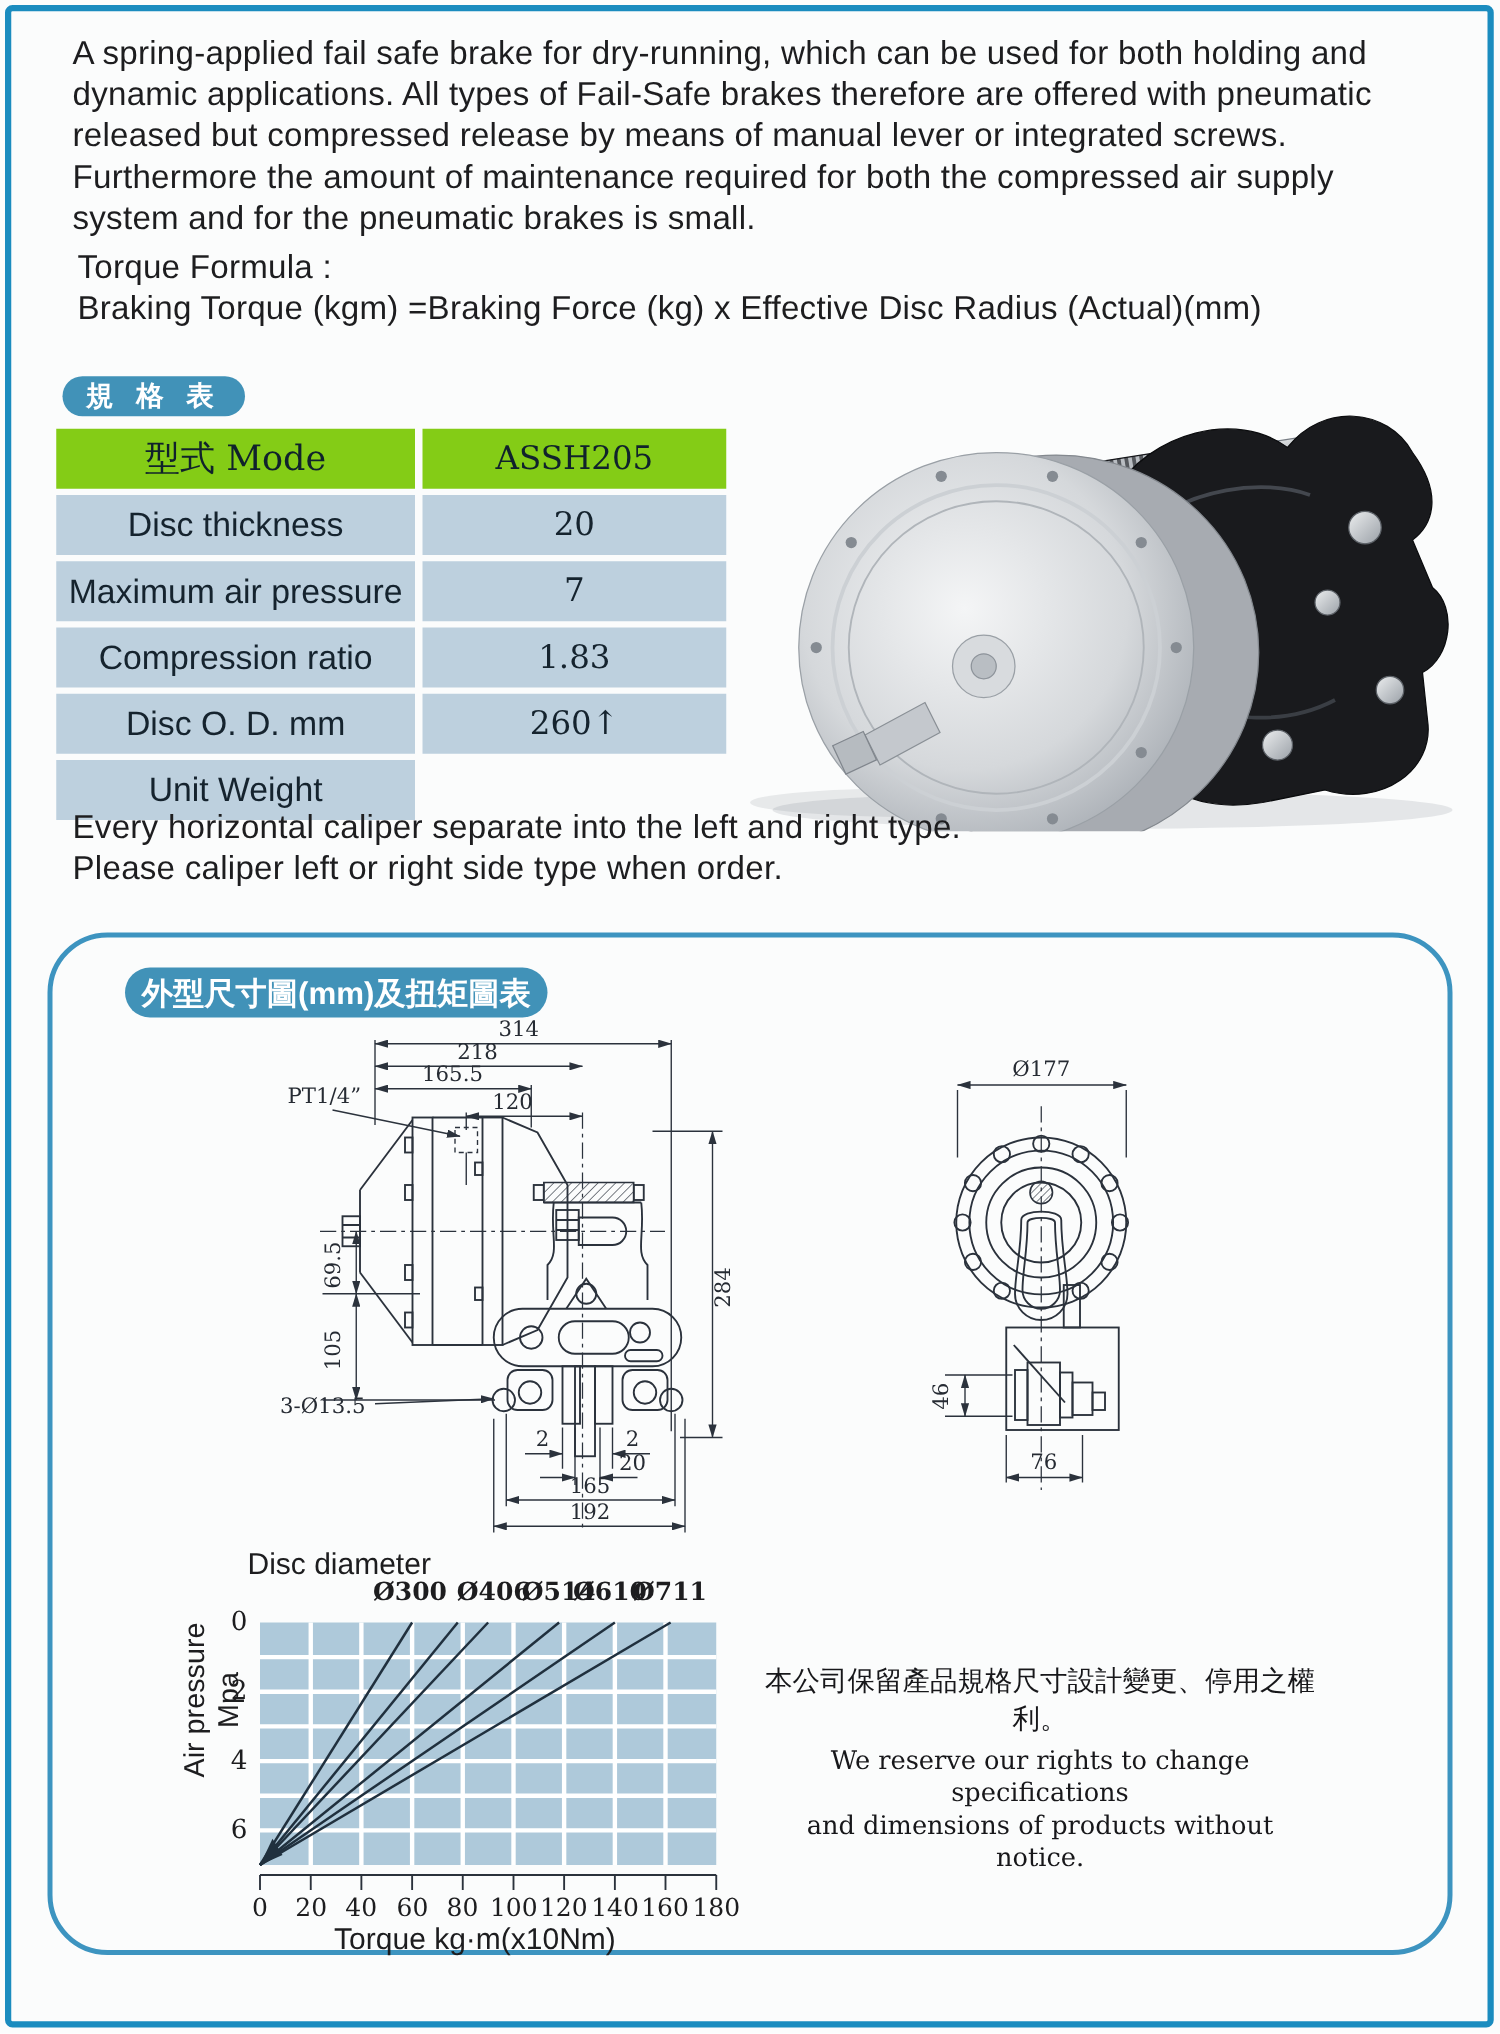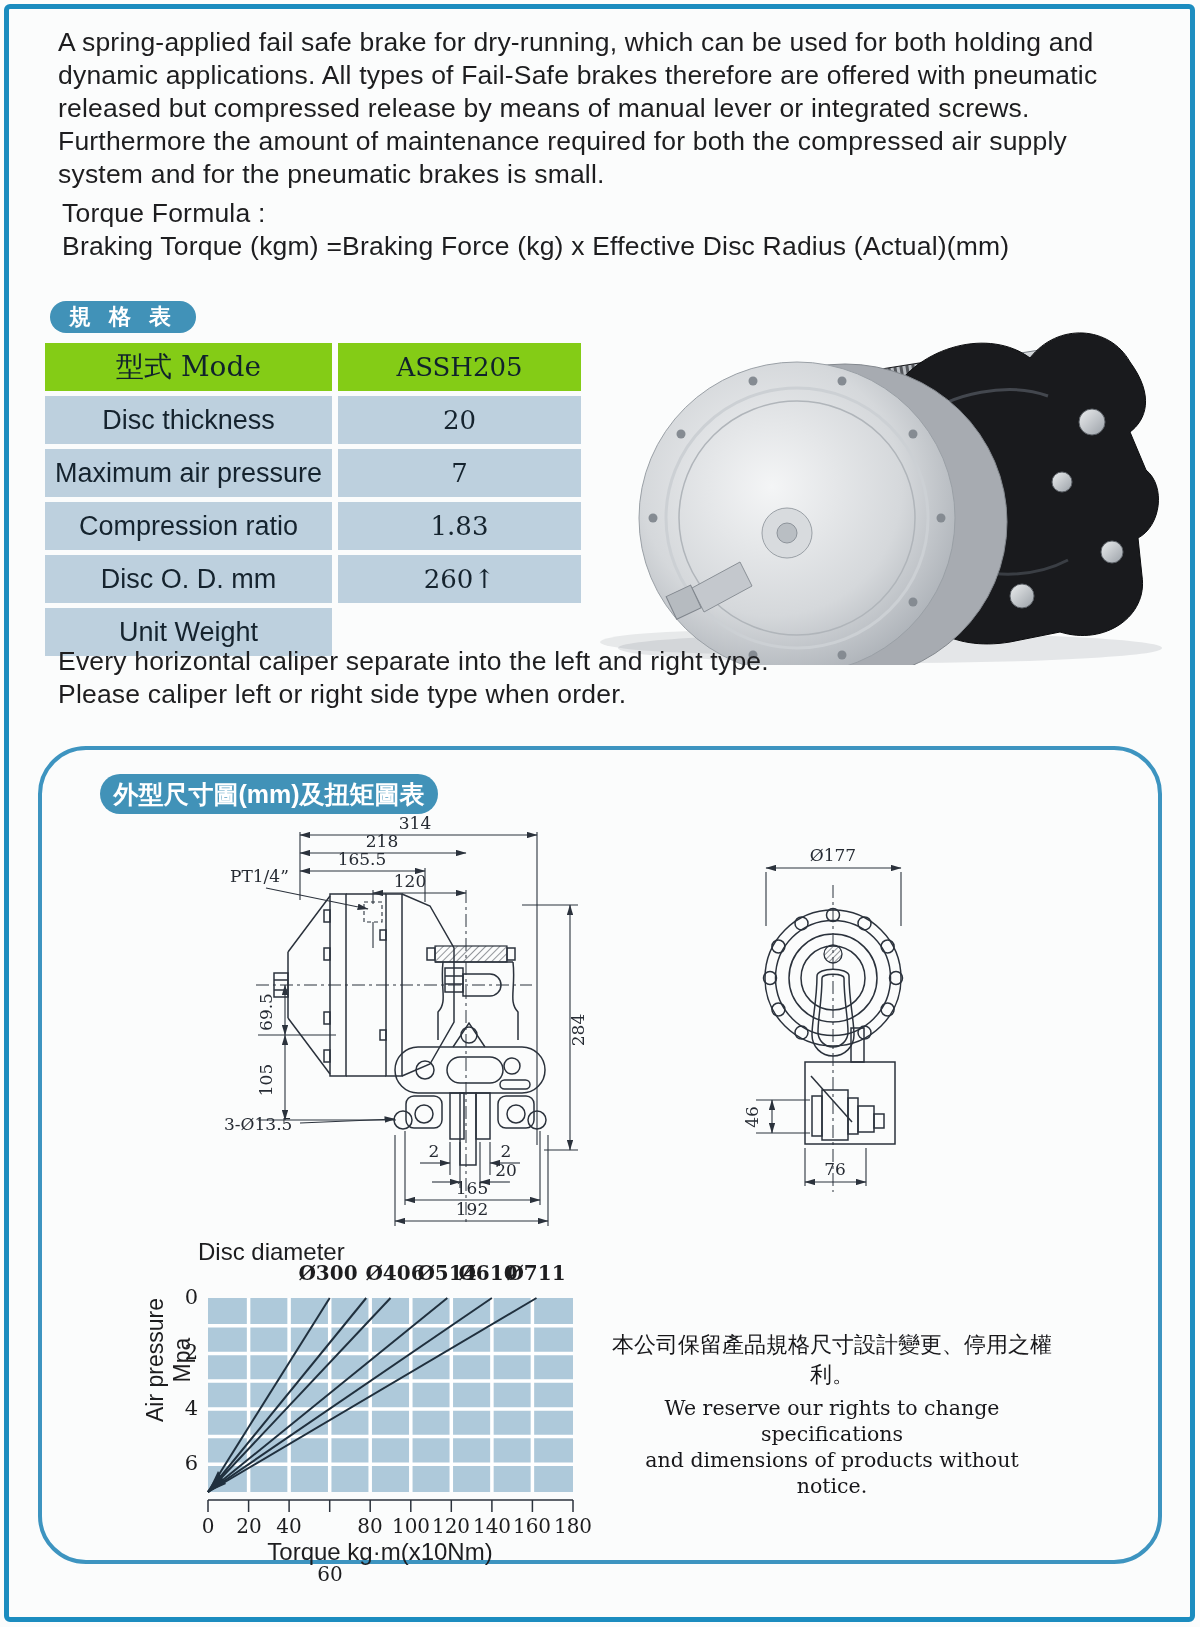--- a/index.html
+++ b/index.html
@@ -346,21 +346,21 @@
       <line x1="253.3" y1="2" x2="253.3" y2="14"></line>
         <line x1="293.9" y1="2" x2="293.9" y2="14"></line>
       <line x1="334.4" y1="2" x2="334.4" y2="14"></line>
         <line x1="375" y1="2" x2="375" y2="14"></line>
     </g>
   </svg>
 
   <div class="abs tick-lab" style="left:186px;top:1514px;width:44px;">0</div>
   <div class="abs tick-lab" style="left:227px;top:1514px;width:44px;">20</div>
   <div class="abs tick-lab" style="left:267px;top:1514px;width:44px;">40</div>
-  <div class="abs tick-lab" style="left:308px;top:1514px;width:44px;margin-top:48px;">60</div>
+  <div class="abs tick-lab" style="left:308px;top:1514px;width:44px;">60</div>
   <div class="abs tick-lab" style="left:348px;top:1514px;width:44px;">80</div>
   <div class="abs tick-lab" style="left:389px;top:1514px;width:44px;">100</div>
   <div class="abs tick-lab" style="left:429px;top:1514px;width:44px;">120</div>
   <div class="abs tick-lab" style="left:470px;top:1514px;width:44px;">140</div>
   <div class="abs tick-lab" style="left:510px;top:1514px;width:44px;">160</div>
   <div class="abs tick-lab" style="left:551px;top:1514px;width:44px;">180</div>
 
   <div class="abs" style="left:230px;top:1538px;width:300px;text-align:center;font-size:24px;">Torque kg·m(x10Nm)</div>
 
   <div class="abs notice" style="left:612px;top:1330px;width:440px;">

